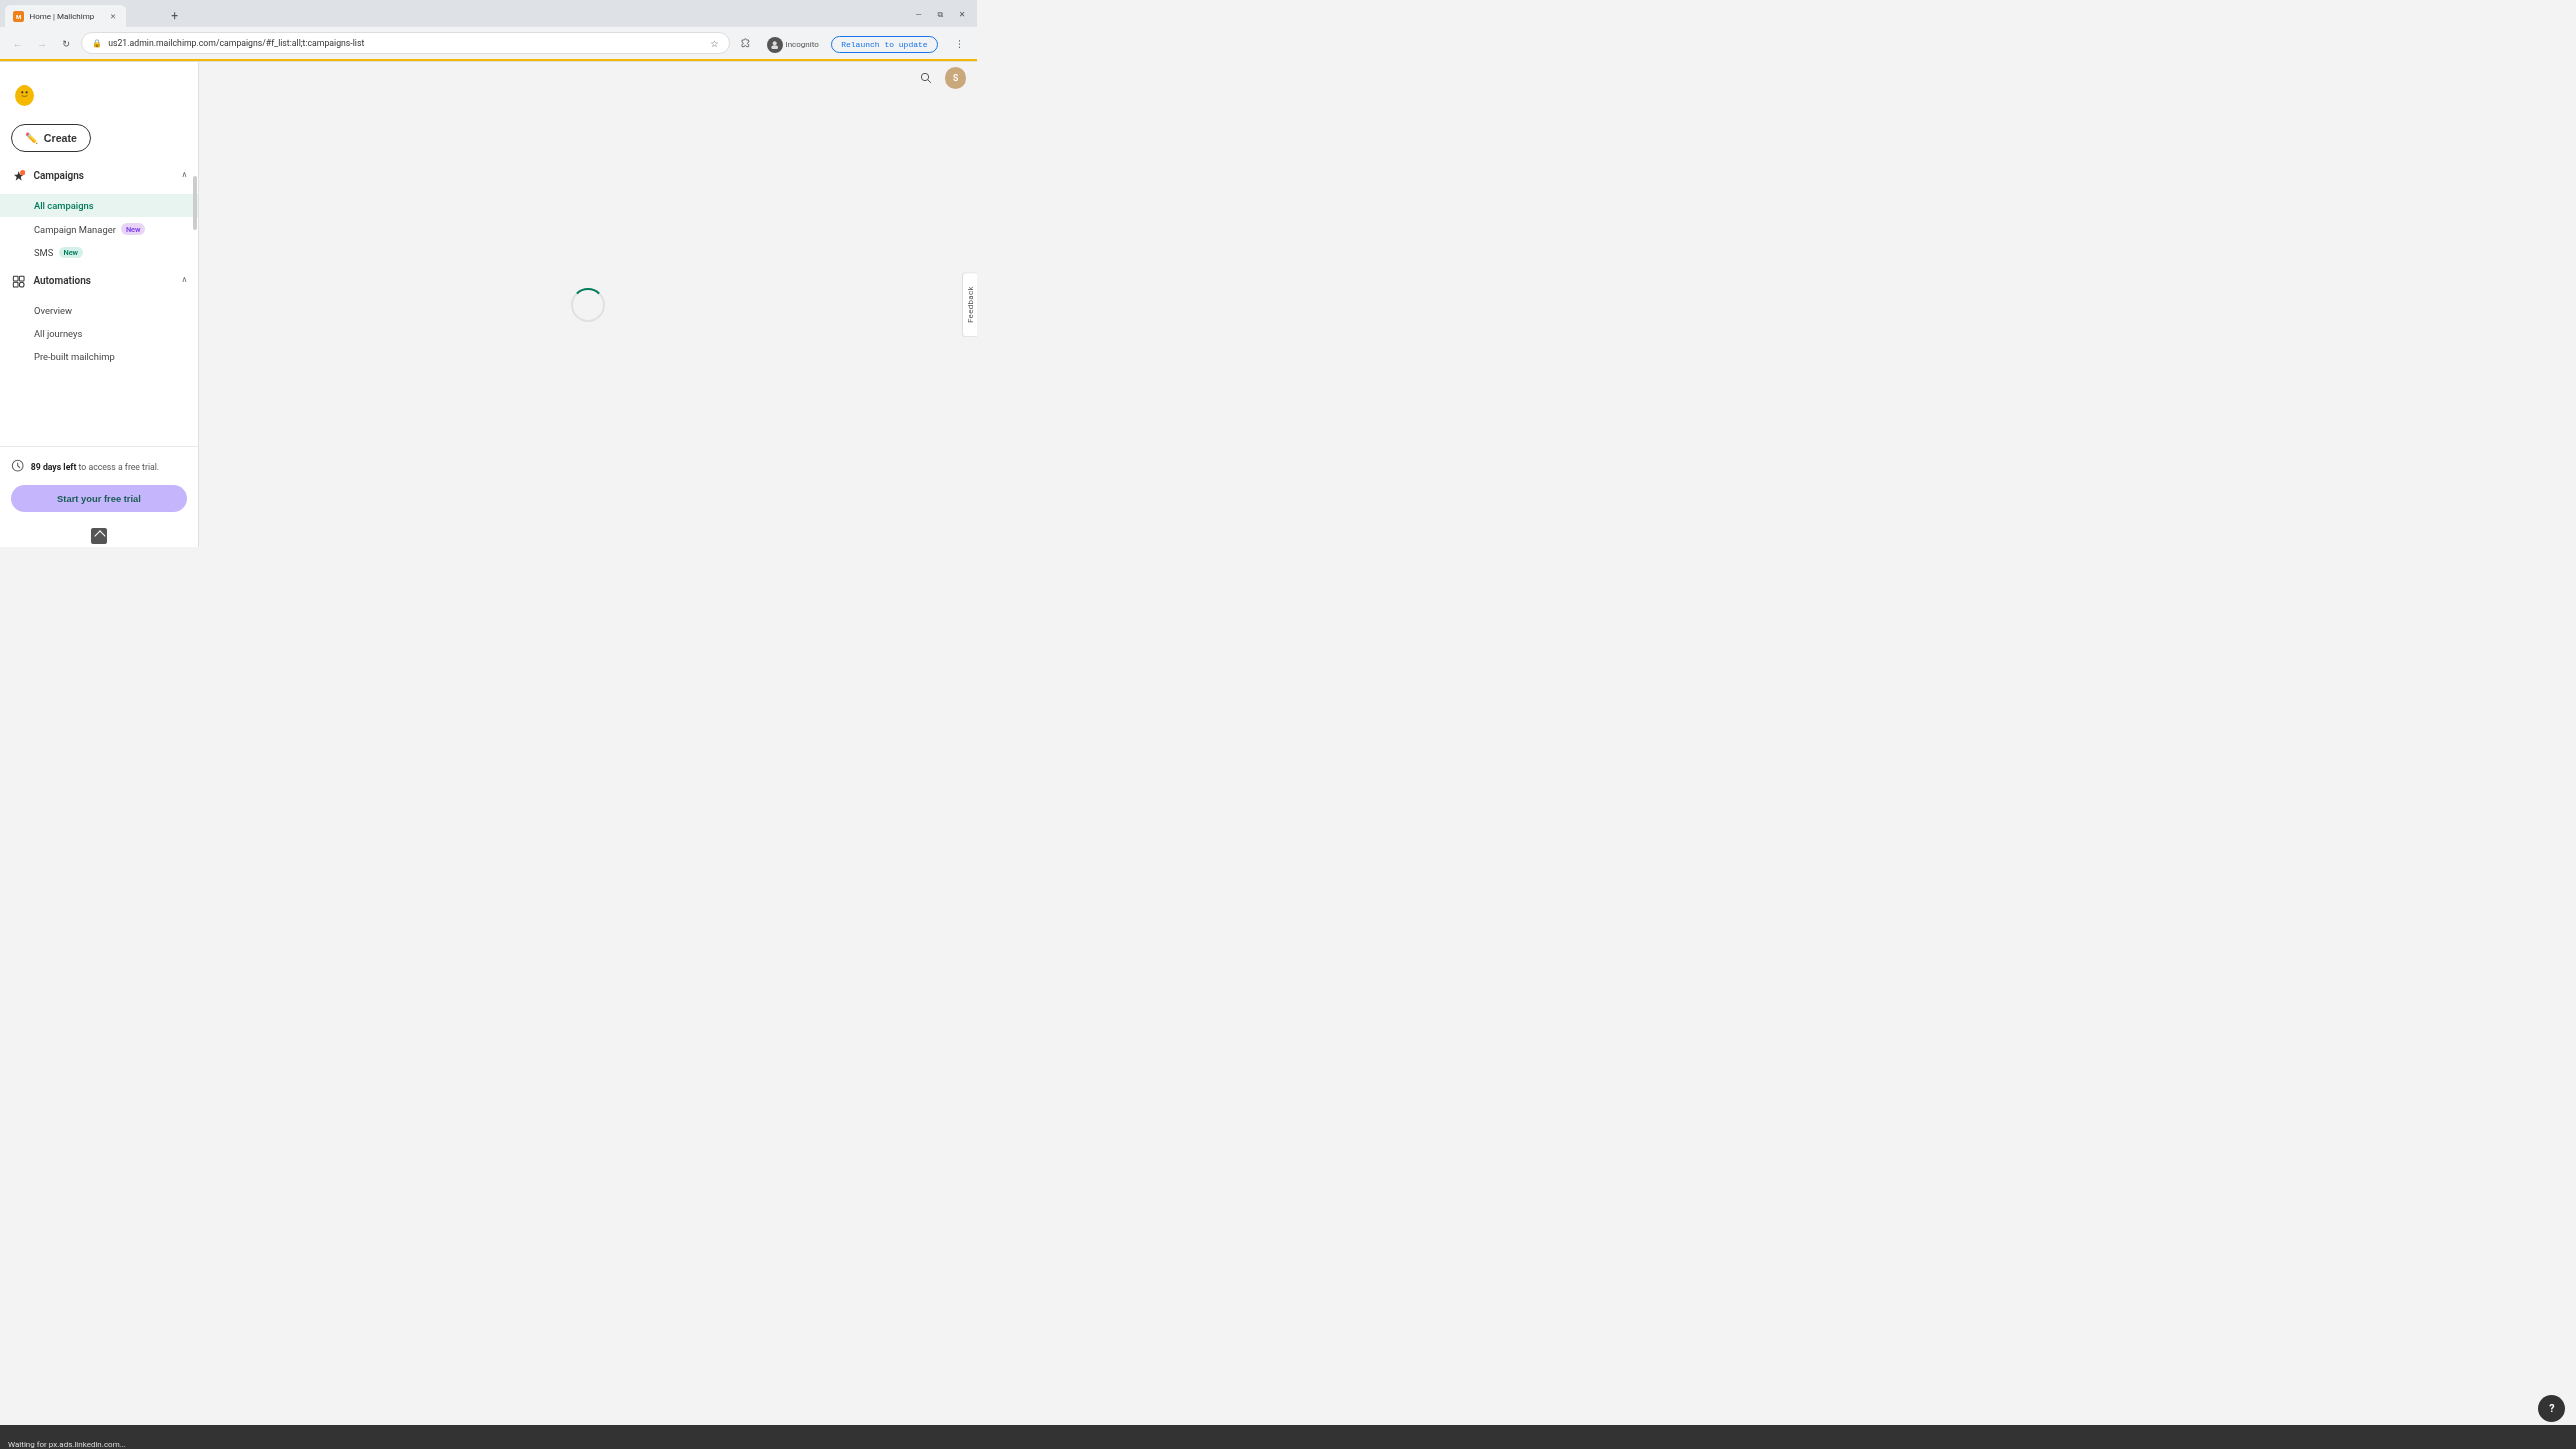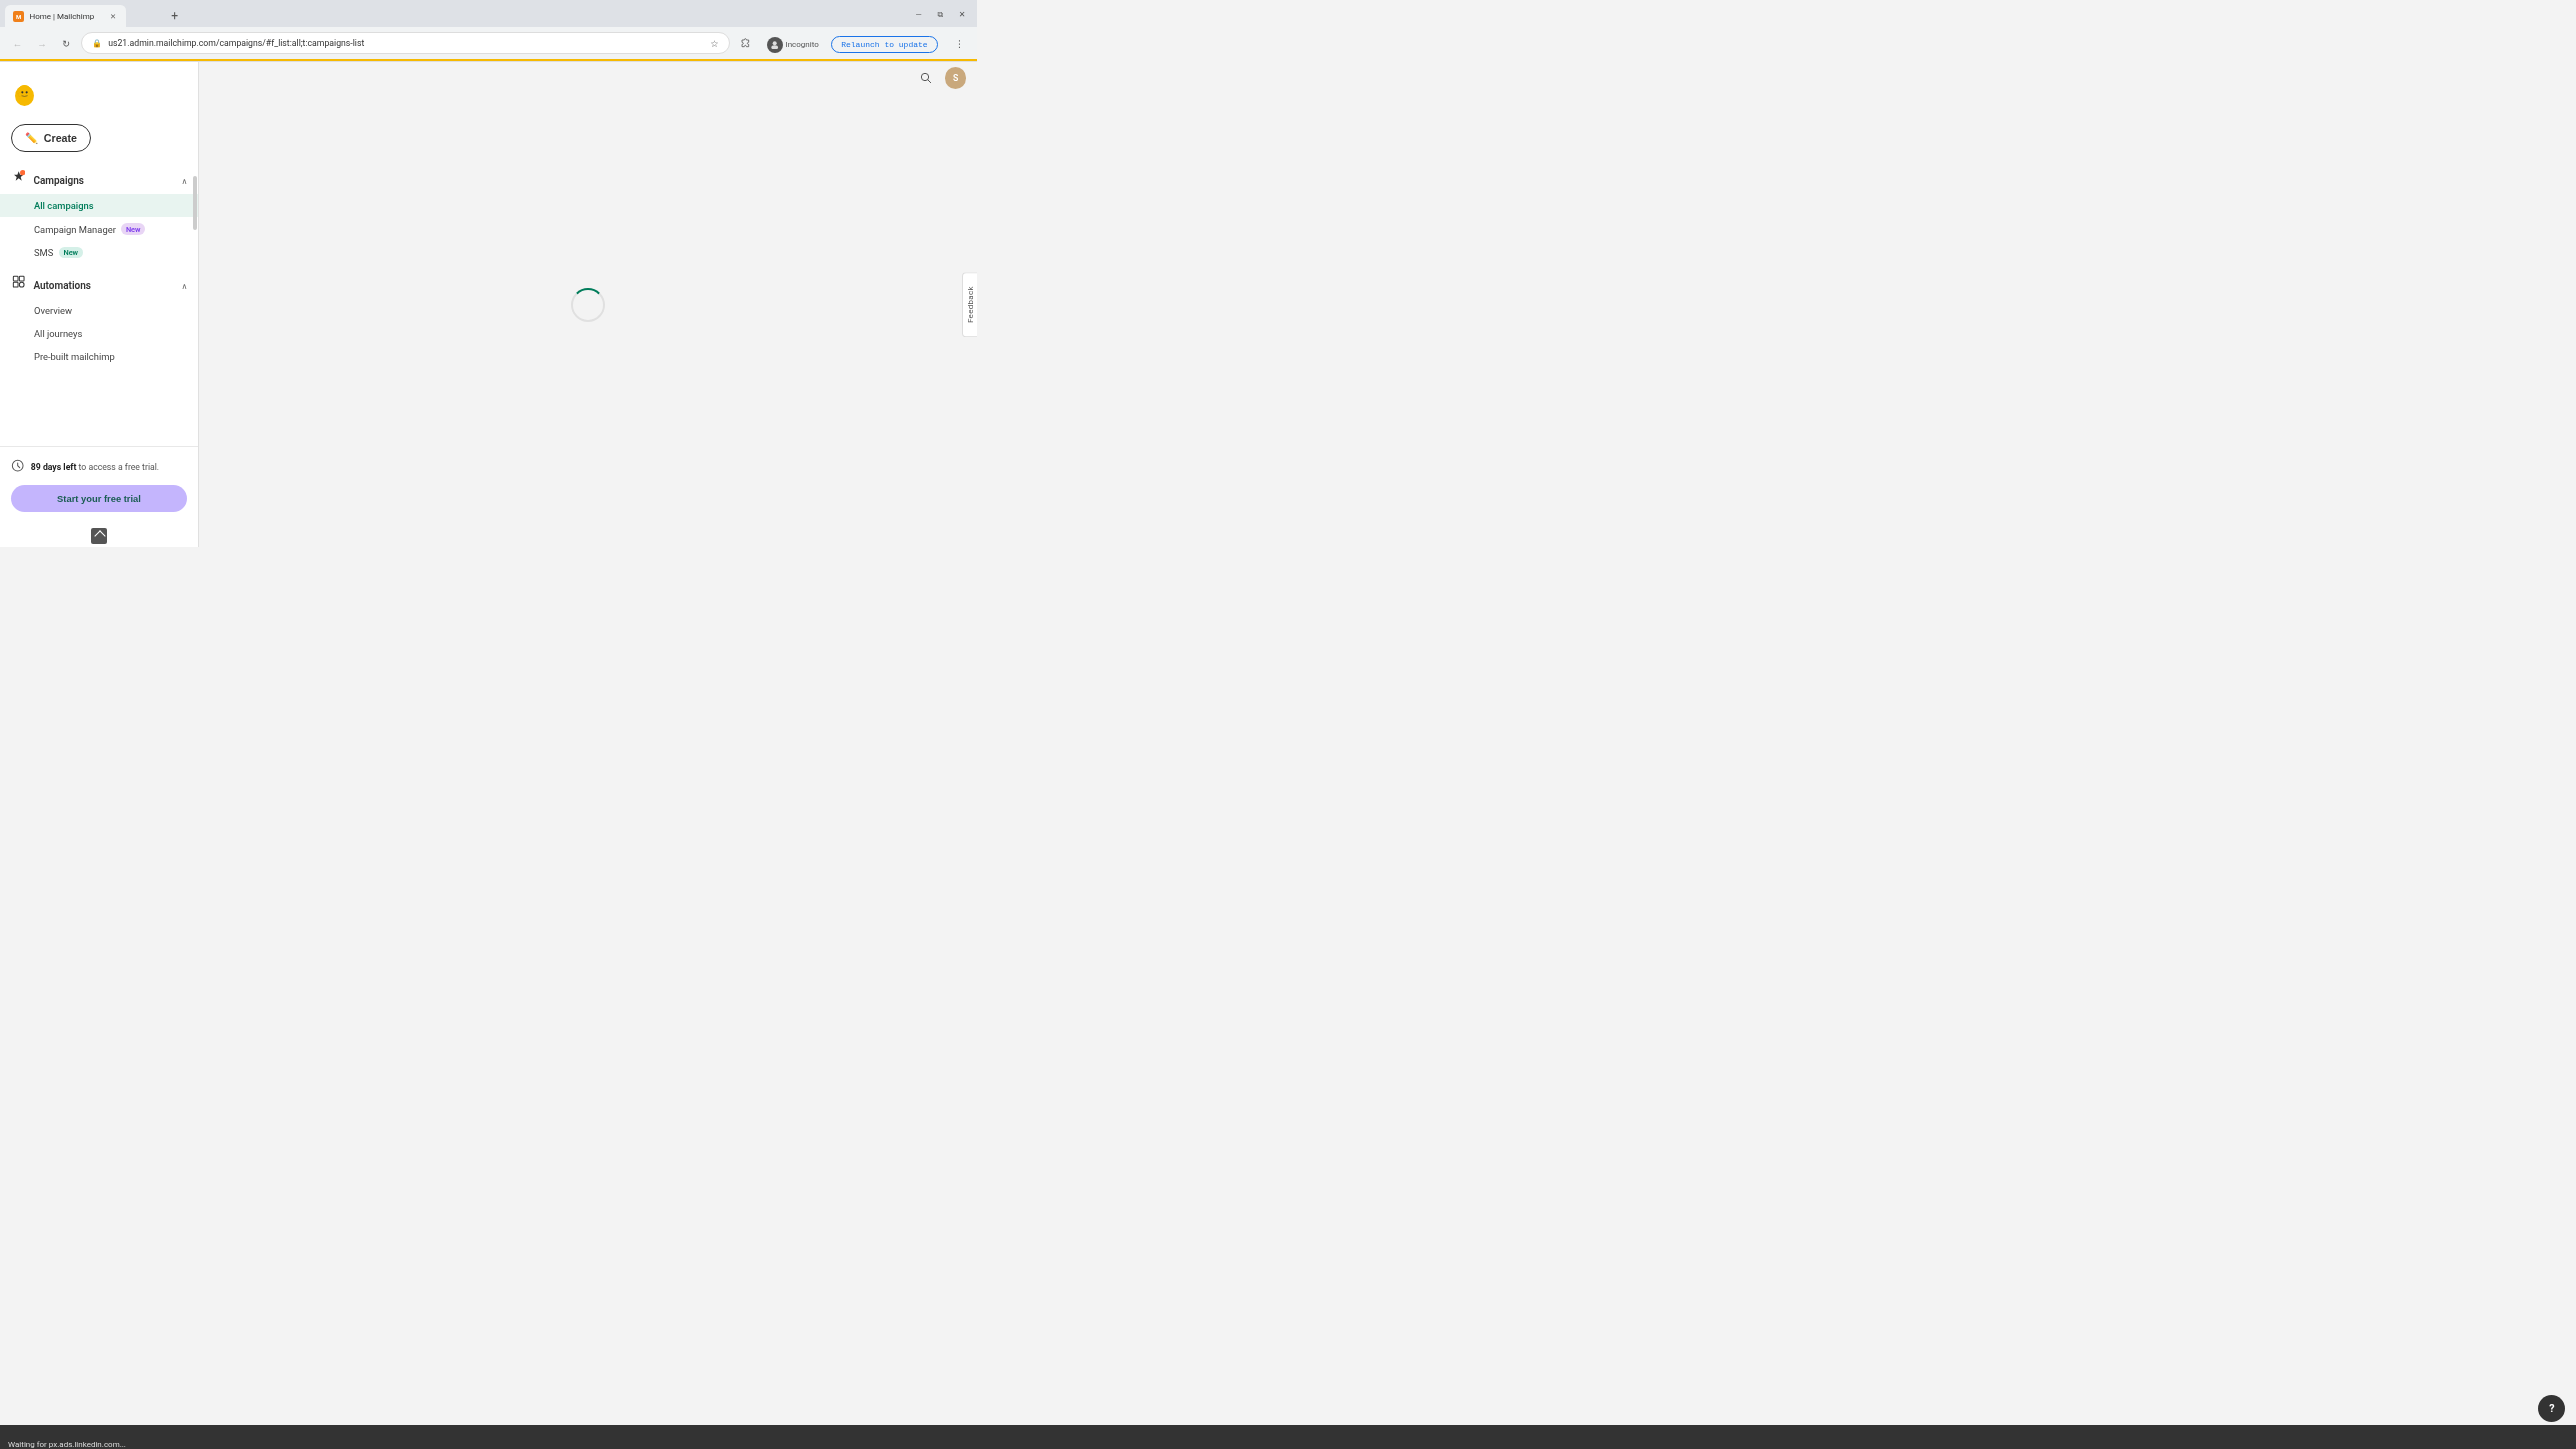--- a/index.html
+++ b/index.html
@@ -281,21 +281,21 @@
     .create-pencil {
       font-size: 10.7px;
     }
 
     .nav-section {
       margin-bottom: 2.7px;
     }
 
     .nav-section-header {
       display: flex;
-      align-items: flex-end;
+      align-items: flex-start;
       padding: 6.7px 10.7px;
       cursor: pointer;
       gap: 6.7px;
     }
 
     .nav-section-icon {
       font-size: 12px;
       color: #333;
       width: 16px;
       text-align: center;

